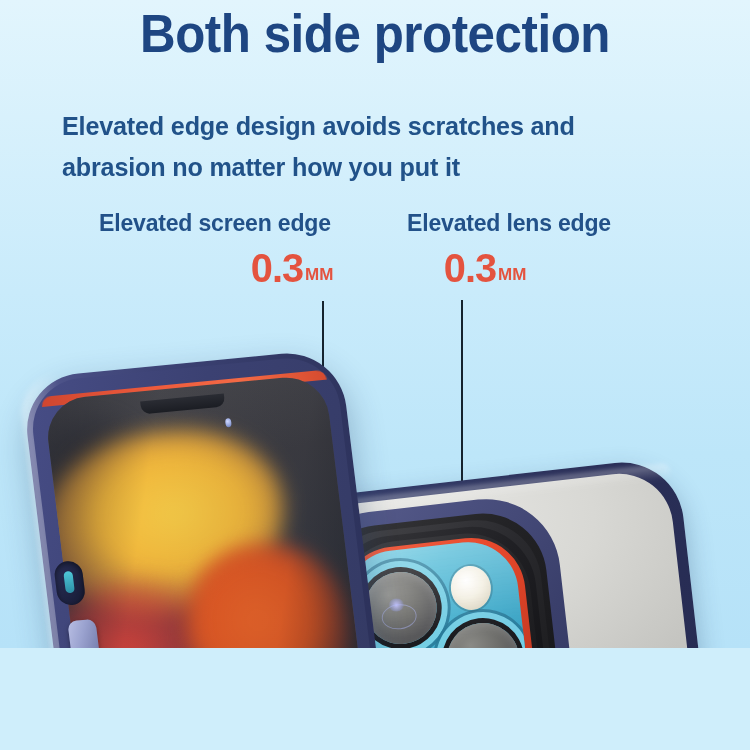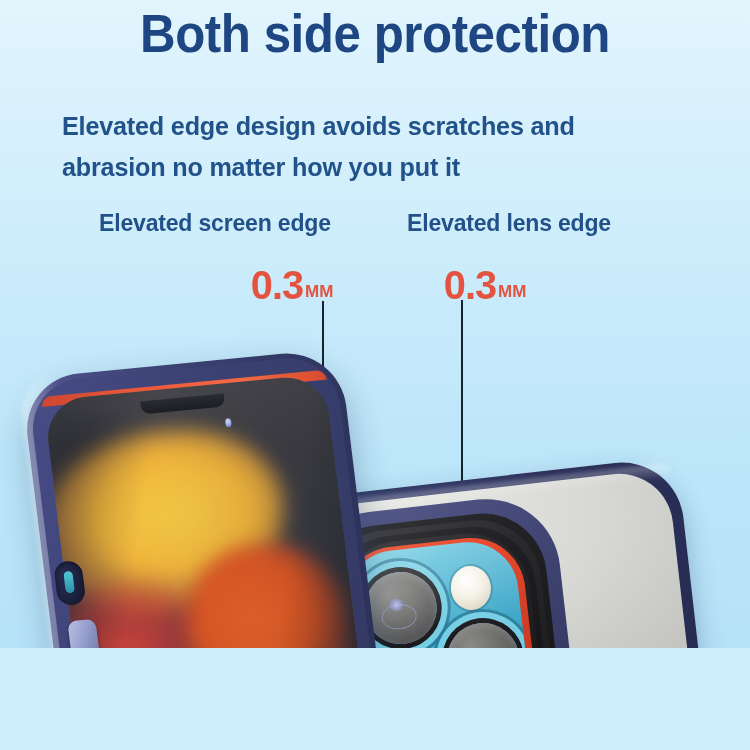--- a/index.html
+++ b/index.html
@@ -29,21 +29,21 @@
   }
   .cap{
     position:absolute;top:209px;
     font-size:24px;font-weight:600;color:#225189;
     letter-spacing:-0.2px;white-space:nowrap;
     transform:scaleX(0.96);transform-origin:0 50%;
   }
   .cap.left{left:99px;}
   .cap.right{left:407px;}
 
-  .mmwrap{position:absolute;top:262px;white-space:nowrap;}
+  .mmwrap{position:absolute;top:245px;white-space:nowrap;}
   .mmwrap.left{left:250px;}
   .mmwrap.right{left:443px;}
   .mmnum{
     font-size:41px;font-weight:bold;color:#e4533f;
     letter-spacing:-1px;transform:scaleX(0.97);display:inline-block;
   }
   .mmunit{
     font-size:17px;font-weight:bold;color:#e4533f;
     letter-spacing:0px;margin-left:1px;vertical-align:2px;
   }

